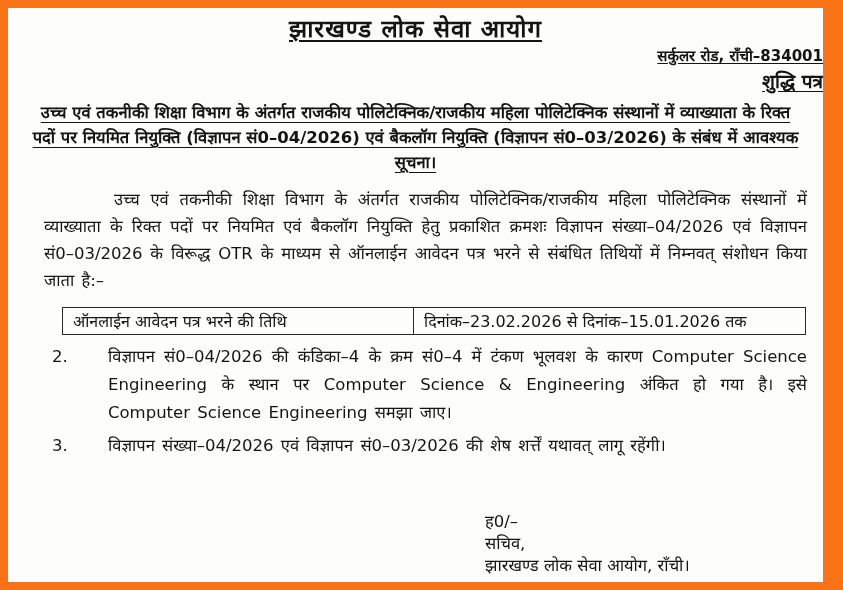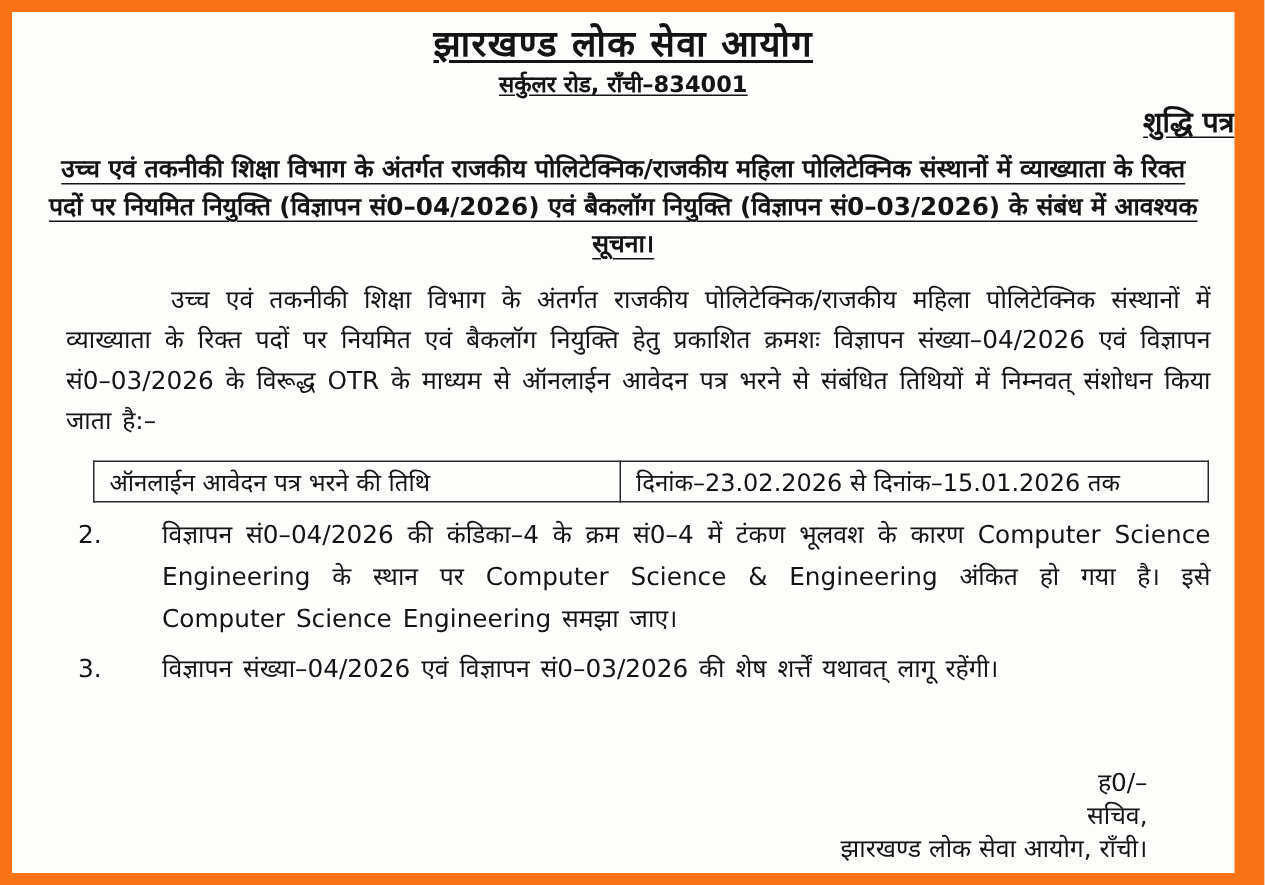--- a/index.html
+++ b/index.html
@@ -22,21 +22,21 @@
     margin-top:3px;
     text-align:center;
     font-size:24px;
     font-weight:bold;
     letter-spacing:1px;
     text-decoration:underline;
     text-underline-offset:3px;
   }
   .org-address {
     margin-top:1px;
-    text-align:center;
+    text-align:right;
     font-size:15px;
     font-weight:bold;
     text-decoration:underline;
     text-underline-offset:2px;
   }
   .doc-type {
     margin-top:3px;
     text-align:right;
     font-size:19px;
     font-weight:bold;
@@ -76,23 +76,23 @@
     white-space:nowrap;
     overflow:hidden;
   }
   .schedule td.label-cell { width:330px; }
   .items { margin:8px 16px 0 44px; }
   .item { display:flex; font-size:16.5px; line-height:28px; margin-top:5px; }
   .num { width:56px; flex:none; }
   .itext { flex:1; text-align:justify; word-spacing:2px; }
   .signature {
     position:absolute;
-    right:58px; bottom:5px;
+    right:48px; bottom:5px;
     width:290px;
-    text-align:right;
+    text-align:left;
     font-size:16.5px;
     line-height:22px;
   }
 </style>
 </head>
 <body>
 
 <div class="page">
   <div class="sheet">
 

